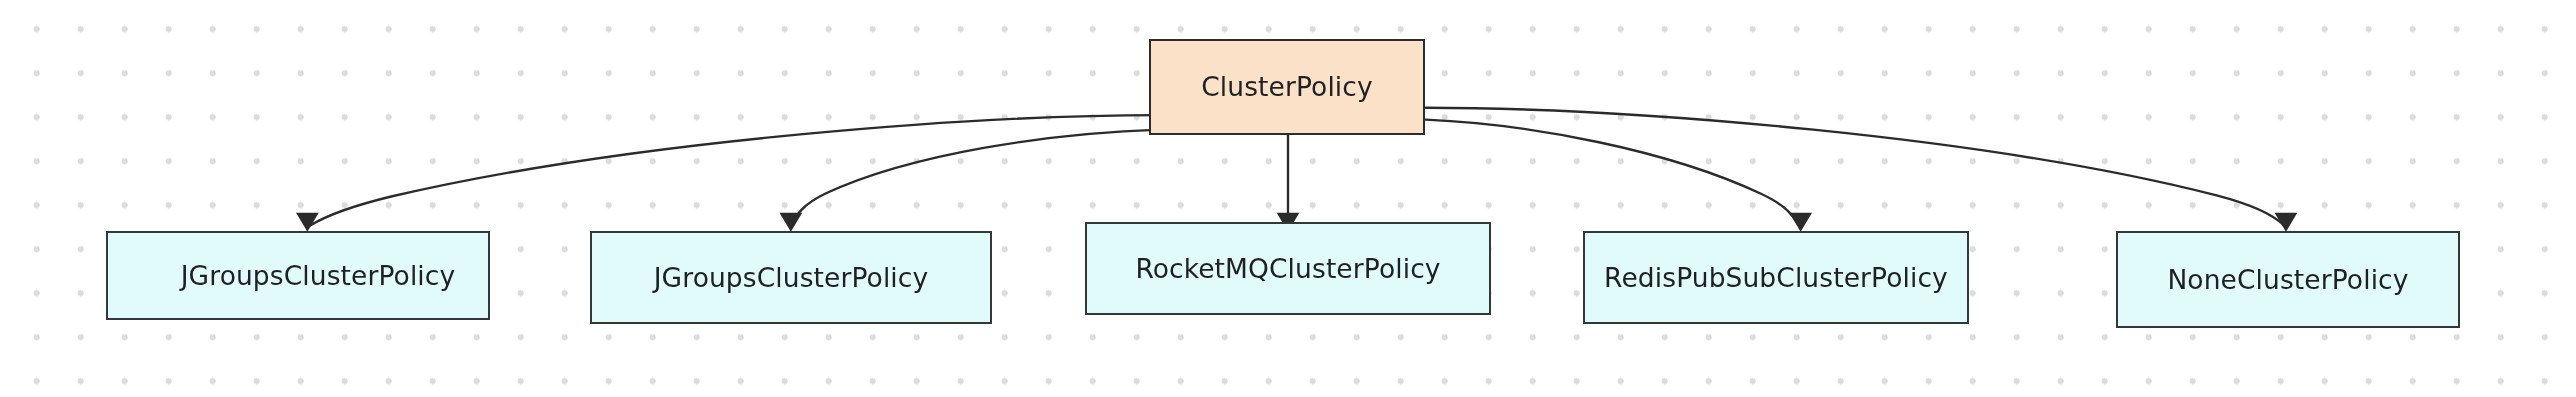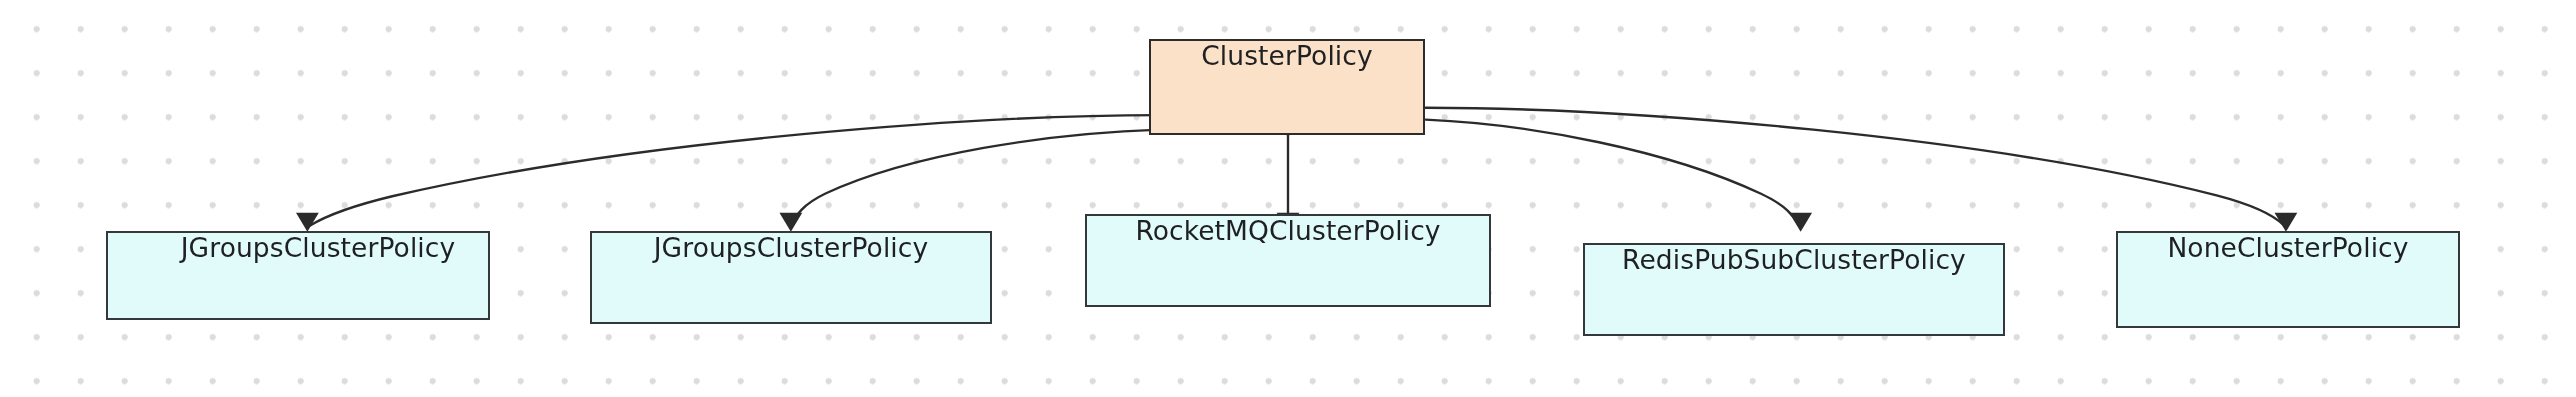--- a/index.html
+++ b/index.html
@@ -29,20 +29,21 @@
     top: 0;
     width: 2576px;
     height: 398px;
     pointer-events: none;
   }
 
   .node {
     position: absolute;
     box-sizing: border-box;
     display: flex;
+    align-items: center;
     justify-content: center;
     border-style: solid;
     border-width: 2.4px;
     text-align: center;
   }
 
   .node-label {
     font-size: 26.5px;
     line-height: 1.1;
     color: #1f2023;
@@ -82,24 +83,24 @@
   <div id="node-layer">
       <div class="node node-root" style="left: 1149px; top: 39px; width: 276px; height: 96px;">
         <span class="node-label">ClusterPolicy</span>
       </div>
       <div class="node node-child" style="left: 106px; top: 231px; width: 384px; height: 89px; padding-left: 40px;">
         <span class="node-label">JGroupsClusterPolicy</span>
       </div>
       <div class="node node-child" style="left: 590px; top: 231px; width: 402px; height: 93px;">
         <span class="node-label">JGroupsClusterPolicy</span>
       </div>
-      <div class="node node-child" style="left: 1085px; top: 214px; width: 406px; height: 93px;">
+      <div class="node node-child" style="left: 1085px; top: 222px; width: 406px; height: 93px;">
         <span class="node-label">RocketMQClusterPolicy</span>
       </div>
-      <div class="node node-child" style="left: 1583px; top: 231px; width: 422px; height: 93px; margin-top: 12px;">
+      <div class="node node-child" style="left: 1583px; top: 231px; width: 386px; height: 93px;">
         <span class="node-label">RedisPubSubClusterPolicy</span>
       </div>
       <div class="node node-child" style="left: 2116px; top: 231px; width: 344px; height: 97px;">
         <span class="node-label">NoneClusterPolicy</span>
       </div>
     </div>
 
 </div>
 
 

